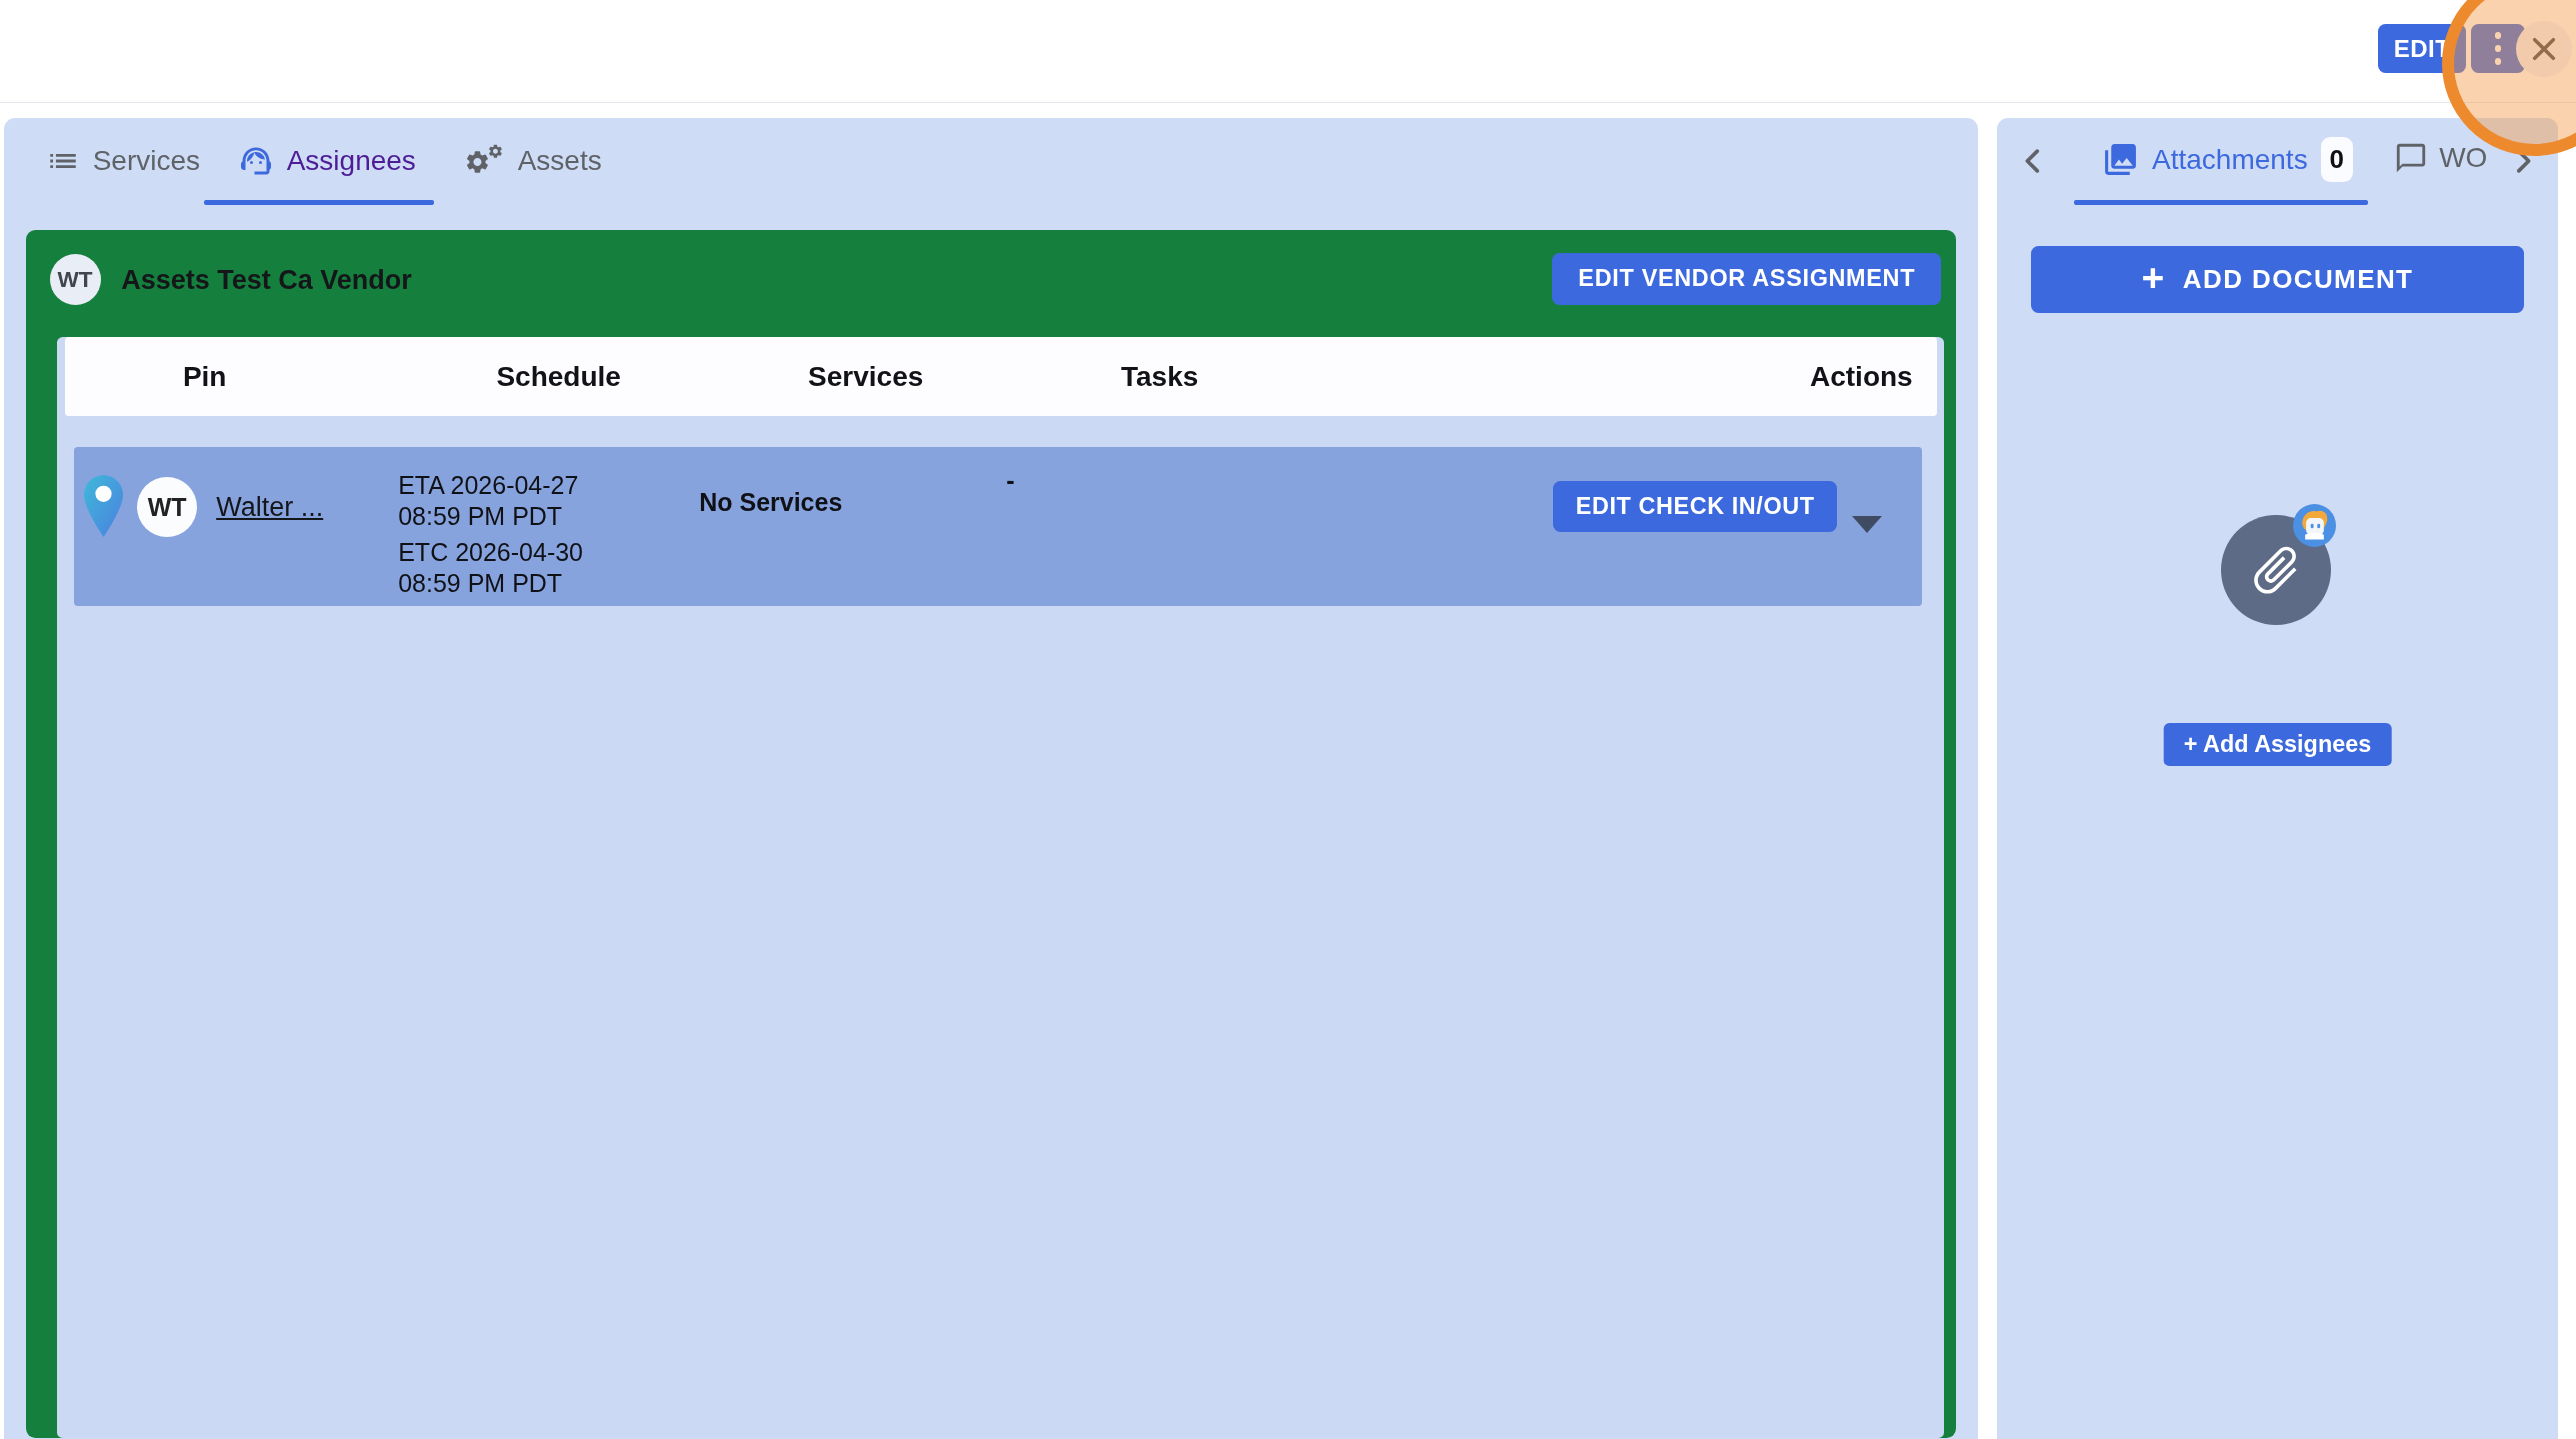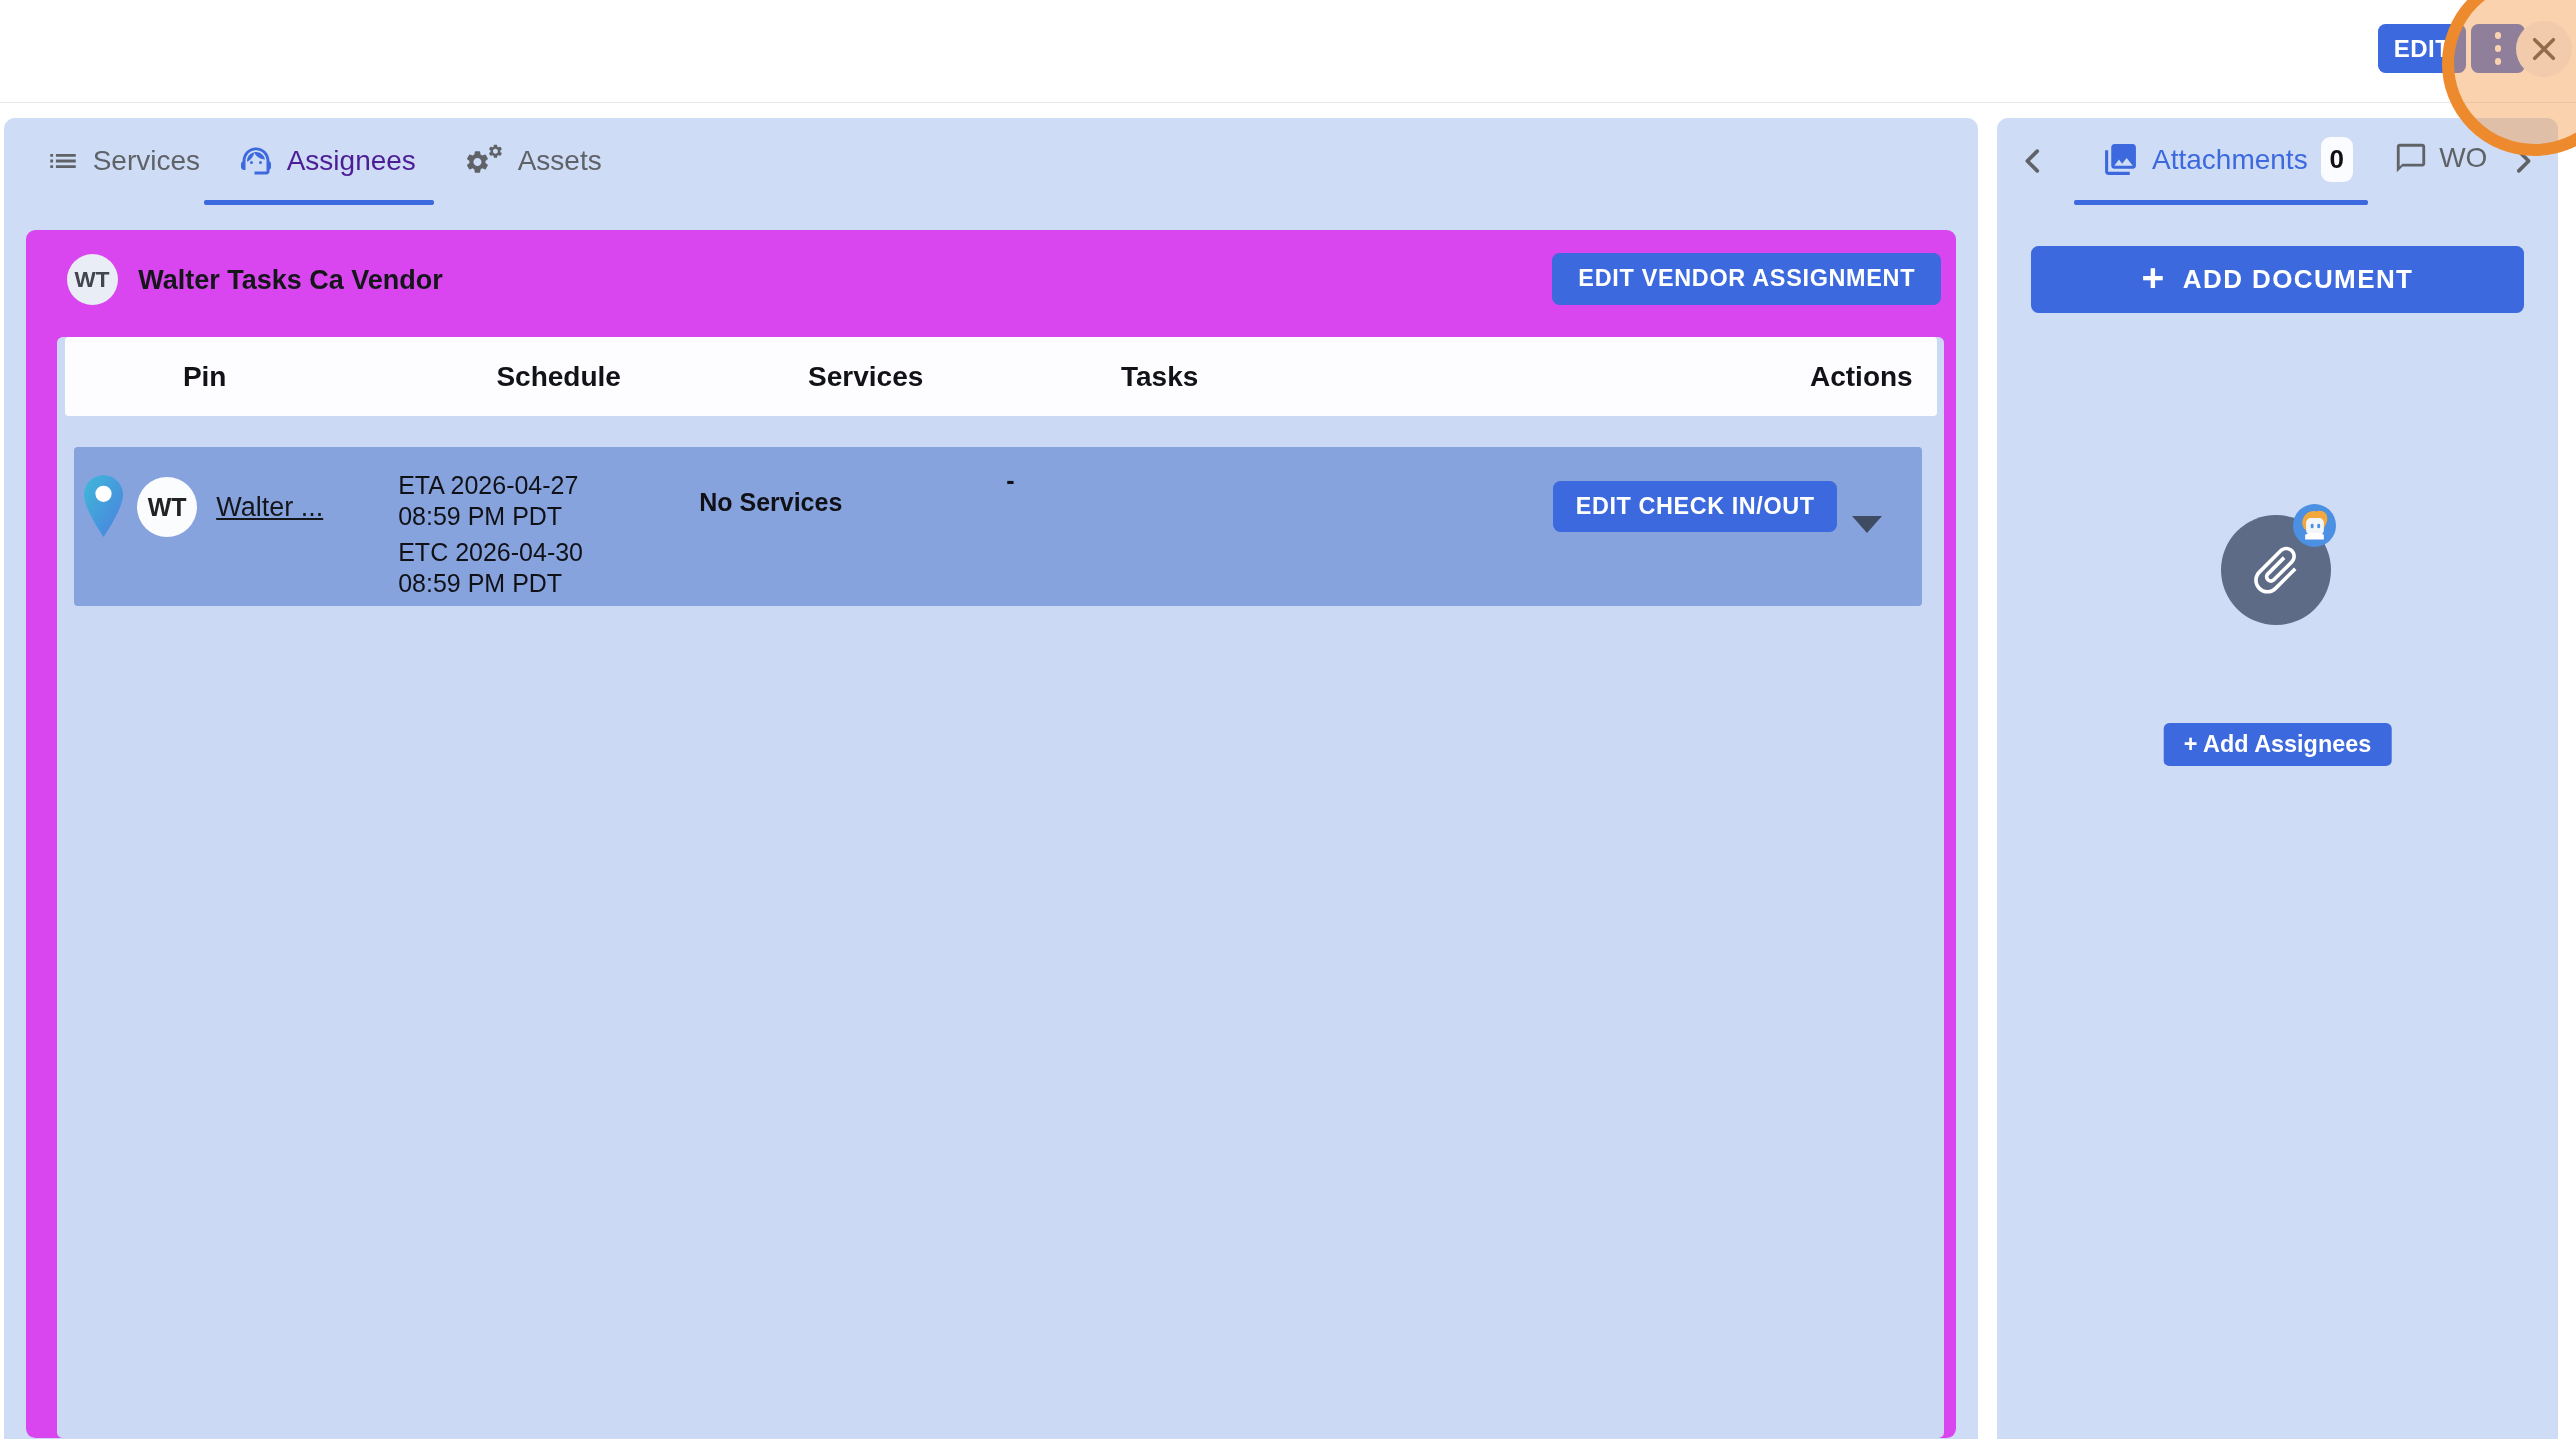--- a/index.html
+++ b/index.html
@@ -30,21 +30,21 @@
   .right-panel { position:absolute; left:1997px; top:118px; width:561px; height:1339px;
                  background:#cfdcf6; border-radius:11.2px; }
   
   .tab { position:absolute; top:20.6px; height:45px; display:flex; align-items:center; gap:13px;
          font-size:28px; color:#5f6368; cursor:pointer; }
   .tab.active { color:#4c1d95; }
   .tab svg { flex:0 0 auto; }
   .tab-underline { position:absolute; left:200px; top:82px; width:230px; height:4.7px; background:#3c69de; border-radius:1.9px; }
   
   .vendor-card { position:absolute; left:22.5px; top:112px; width:1930px; height:1208px;
-                 background:#d946ef; border-radius:9.4px;padding-left:17px; }
+                 background:#15803d; border-radius:9.4px; }
   .vendor-header { position:relative; height:99px; }
   .avatar { border-radius:50%; display:flex; align-items:center; justify-content:center;
             background:#e9edf5; color:#41454d; font-weight:bold; }
   .vendor-avatar { position:absolute; left:23.4px; top:24px; width:51px; height:51px; font-size:22.5px; }
   .vendor-name { position:absolute; left:95px; top:35px; font-size:27px; font-weight:bold; color:#15161a; }
   .edit-vendor-btn { position:absolute; right:15px; top:22.5px; height:52px; padding:0 26px; font-size:23.4px; letter-spacing:0.7px; }
   
   .table-container { position:absolute; left:31px; right:12px; top:107px; bottom:0;
                      background:#ccd9f5; border-radius:5.6px; }
   .thead { position:absolute; left:7.5px; right:7.5px; top:0; height:79px; background:#fdfdff; border-radius:3.7px; }
@@ -141,21 +141,21 @@
       <span>Assets</span>
     </div>
 
     <div class="tab-underline"></div>
 
     <div class="vendor-card">
       <div class="vendor-header">
         <div class="avatar vendor-avatar">
           <span>WT</span>
         </div>
-        <div class="vendor-name">Walter Tasks Ca Vendor</div>
+        <div class="vendor-name">Assets Test Ca Vendor</div>
         <button class="btn edit-vendor-btn">EDIT VENDOR ASSIGNMENT</button>
       </div>
 
       <div class="table-container">
         <div class="thead">
           <span class="th th-pin">Pin</span>
           <span class="th th-schedule">Schedule</span>
           <span class="th th-services">Services</span>
           <span class="th th-tasks">Tasks</span>
           <span class="th th-actions">Actions</span>

